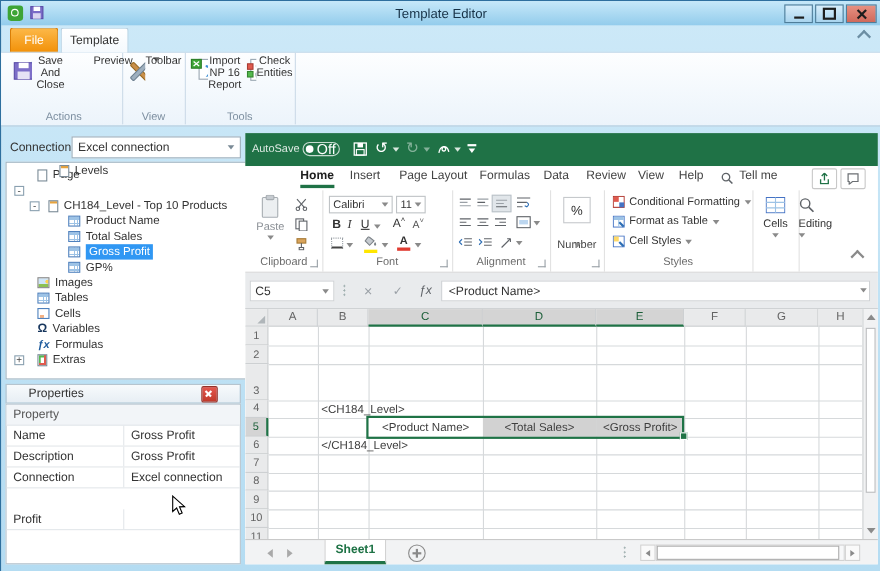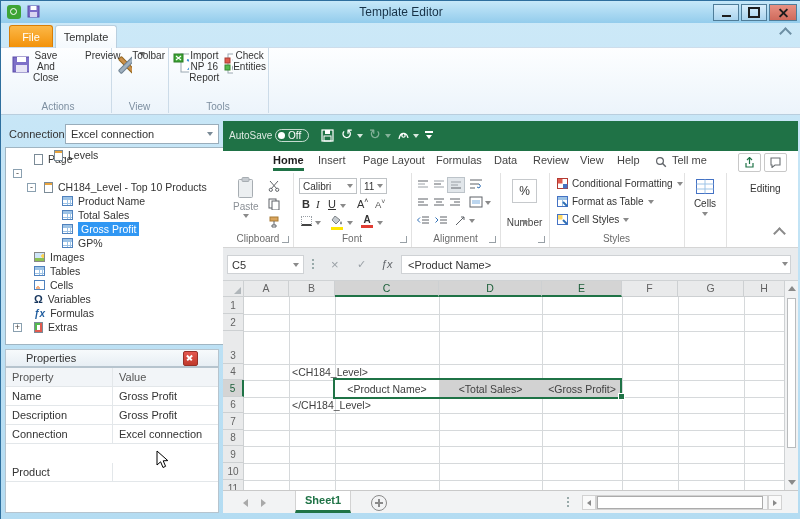--- a/index.html
+++ b/index.html
@@ -253,52 +253,51 @@
   <div class="ab phead">
     <span style="flex:1;">Properties</span>
     <div style="position:relative;width:13px;height:13px;background:linear-gradient(#e4574f,#c0392b);border:1px solid #963028;border-radius:2px;">
       <div class="xbar" style="width:7px;height:1.5px;background:#fff;left:2px;top:5px;transform:rotate(45deg);"></div>
       <div class="xbar" style="width:7px;height:1.5px;background:#fff;left:2px;top:5px;transform:rotate(-45deg);"></div>
     </div>
   </div>
   <div class="ab ptable">
     <div class="prow" style="top:0;background:#f2f5f8;color:#555;">
       <div class="pc1">Property</div>
-      <div class="pc2">Value</div>
     </div>
     <div class="prow" style="top:19px;">
       <div class="pc1">Name</div>
       <div class="pc2">Gross Profit</div>
     </div>
     <div class="prow" style="top:38px;">
       <div class="pc1">Description</div>
       <div class="pc2">Gross Profit</div>
     </div>
     <div class="prow" style="top:57px;">
       <div class="pc1">Connection</div>
       <div class="pc2">Excel connection</div>
     </div>
     <div class="prow" style="top:95px;">
-      <div class="pc1">Product</div>
+      <div class="pc1">Profit</div>
       <div class="pc2"></div>
     </div>
   </div>
   <div class="ab" style="left:155px;top:449px;z-index:60;">
     <svg width="14" height="20">
         <path d="M1,1 L1,15 L4.6,11.8 L7,17.5 L9.6,16.3 L7.2,10.8 L11.8,10.6 Z" fill="#fff" stroke="#000" stroke-width="1"></path>
       </svg>
   </div>
 
   <div class="ab pane">
 
     <div class="ab ebar">
       <span class="ab" style="left:6px;top:9px;font-size:10px;color:rgba(255,255,255,.85);">AutoSave</span>
       <div class="ab" style="left:52px;top:8px;width:34px;height:13px;border:1px solid rgba(255,255,255,.75);border-radius:7px;display:flex;align-items:center;padding:0 2px;box-sizing:border-box;">
         <div style="width:7px;height:7px;background:#fff;border-radius:50%;margin-right:3px;"></div>
-        <span style="font-size:10px;color:#fff;">Off</span>
+        <span style="font-size:13px;color:#fff;">Off</span>
       </div>
       <div class="ab" style="left:98px;top:8px;">
         <svg width="13" height="13">
             <rect x="1" y="1" width="11" height="11" fill="none" stroke="#fff" stroke-width="1.2"></rect>
             <rect x="4" y="1" width="5" height="4" fill="#fff"></rect>
             <rect x="3" y="7" width="7" height="5" fill="none" stroke="#fff"></rect>
           </svg>
       </div>
       <span class="ab" style="left:118px;top:5px;color:#fff;font-size:14px;">↺</span>
       <span class="ab cg carw" style="left:134px;top:13px;border-top-color:#d8e8de;"></span>
@@ -525,21 +524,21 @@
               <line x1="0.5" y1="5" x2="17.5" y2="5" stroke="#9dc3e6"></line>
               <line x1="0.5" y1="10" x2="17.5" y2="10" stroke="#9dc3e6"></line>
               <line x1="9" y1="0.5" x2="9" y2="14.5" stroke="#9dc3e6"></line>
             </svg>
           <span style="font-size:10px;margin-top:4px;">Cells</span>
           <div class="cg" style="margin-top:3px;"></div>
         </div>
       </div>
 
       <div class="egrp" style="left:503px;width:42px;border-right:none;">
-        <div class="ab" style="left:0;top:6px;width:42px;display:flex;flex-direction:row;gap:24px;">
+        <div class="ab" style="left:0;top:6px;width:42px;display:flex;flex-direction:column;">
           <svg width="15" height="15">
               <circle cx="6" cy="6" r="4.2" fill="none" stroke="#5f6368" stroke-width="1.3"></circle>
               <line x1="9.2" y1="9.2" x2="13.5" y2="13.5" stroke="#5f6368" stroke-width="1.6"></line>
             </svg>
           <span style="font-size:10px;margin-top:4px;">Editing</span>
           <div class="cg" style="margin-top:3px;"></div>
         </div>
       </div>
       <div class="ab chev" style="left:552px;top:56px;transform:rotate(45deg);"></div>
     </div>

